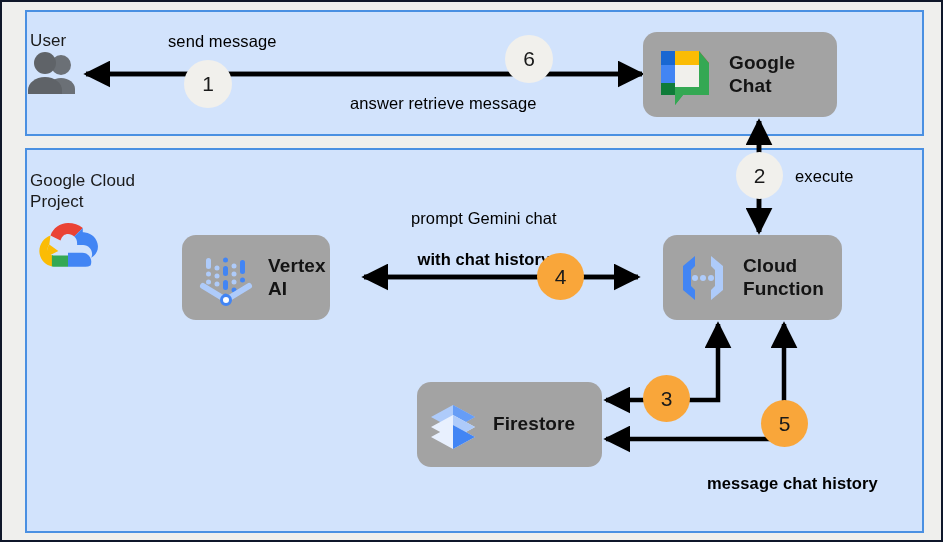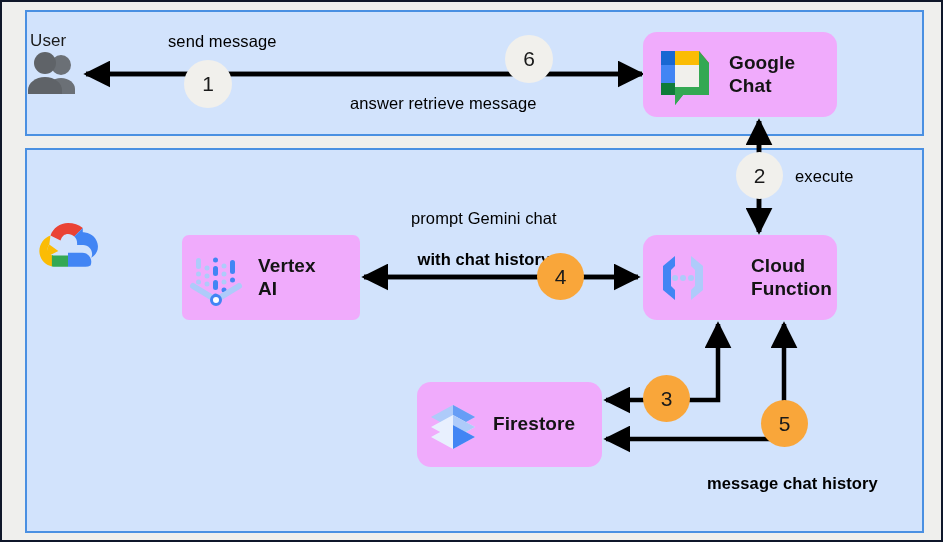--- a/index.html
+++ b/index.html
@@ -37,21 +37,21 @@
     line-height: 1.25;
     white-space: pre-line;
     letter-spacing: .1px;
   }
   #title-user { left: 28px; top: 28px; }
   #title-gcp  { left: 28px; top: 168px; }
 
   
   .card {
     position: absolute;
-    background: #f0abfc;
+    background: #a3a3a3;
     border-radius: 14px;
     display: flex;
     align-items: center;
     box-sizing: border-box;
   }
   .card .card-label {
     font-size: 19px;
     font-weight: bold;
     color: #141414;
     line-height: 1.18;
@@ -61,25 +61,25 @@
   .card .card-icon {
     display: flex;
     align-items: center;
     justify-content: center;
     flex: none;
   }
   #card-chat    { left: 641px; top: 30px;  width: 194px; height: 85px;  padding-left: 10px; }
   #card-chat .card-icon  { width: 64px; height: 64px; }
   #card-chat .card-label { margin-left: 12px; }
 
-  #card-vertex  { left: 180px; top: 233px; width: 178px; height: 85px;  padding-left: 4px; border-radius: 7px; }
+  #card-vertex  { left: 180px; top: 233px; width: 148px; height: 85px;  padding-left: 14px; }
   #card-vertex .card-icon  { width: 60px; height: 60px; }
   #card-vertex .card-label { margin-left: 12px; }
 
-  #card-function{ left: 641px; top: 233px; width: 194px; height: 85px;  padding-left: 10px; gap: 28px; }
+  #card-function{ left: 661px; top: 233px; width: 179px; height: 85px;  padding-left: 10px; }
   #card-function .card-icon  { width: 60px; height: 60px; }
   #card-function .card-label { margin-left: 10px; }
 
   #card-firestore{ left: 415px; top: 380px; width: 185px; height: 85px; padding-left: 8px; }
   #card-firestore .card-icon  { width: 56px; height: 56px; }
   #card-firestore .card-label { margin-left: 12px; }
 
   
   #user-icon { position: absolute; left: 24px; top: 50px; width: 54px; height: 42px; }
   #gcp-logo  { position: absolute; left: 36px; top: 218px; width: 60px; height: 52px; }
@@ -133,20 +133,22 @@
 </style>
 </head>
 <body>
 
 <div id="canvas">
 
   <div class="zone" id="zone-user"></div>
   <div class="zone" id="zone-gcp"></div>
 
   <div class="zone-title" id="title-user">User</div>
+  <div class="zone-title" id="title-gcp">Google Cloud
+Project</div>
 
   <div id="user-icon">
     <svg viewBox="0 0 54 42" width="54" height="42">
       <circle cx="35" cy="13" r="10" fill="#6b7076"></circle>
       <path d="M35 26c-8 0-14 5-14 11v5h28v-5c0-6-6-11-14-11z" fill="#6b7076"></path>
       <circle cx="19" cy="11" r="11" fill="#5f6368"></circle>
       <path d="M19 25c-9.5 0-17 6-17 13v4h34v-4c0-7-7.5-13-17-13z" fill="#5f6368"></path>
     </svg>
   </div>
 

